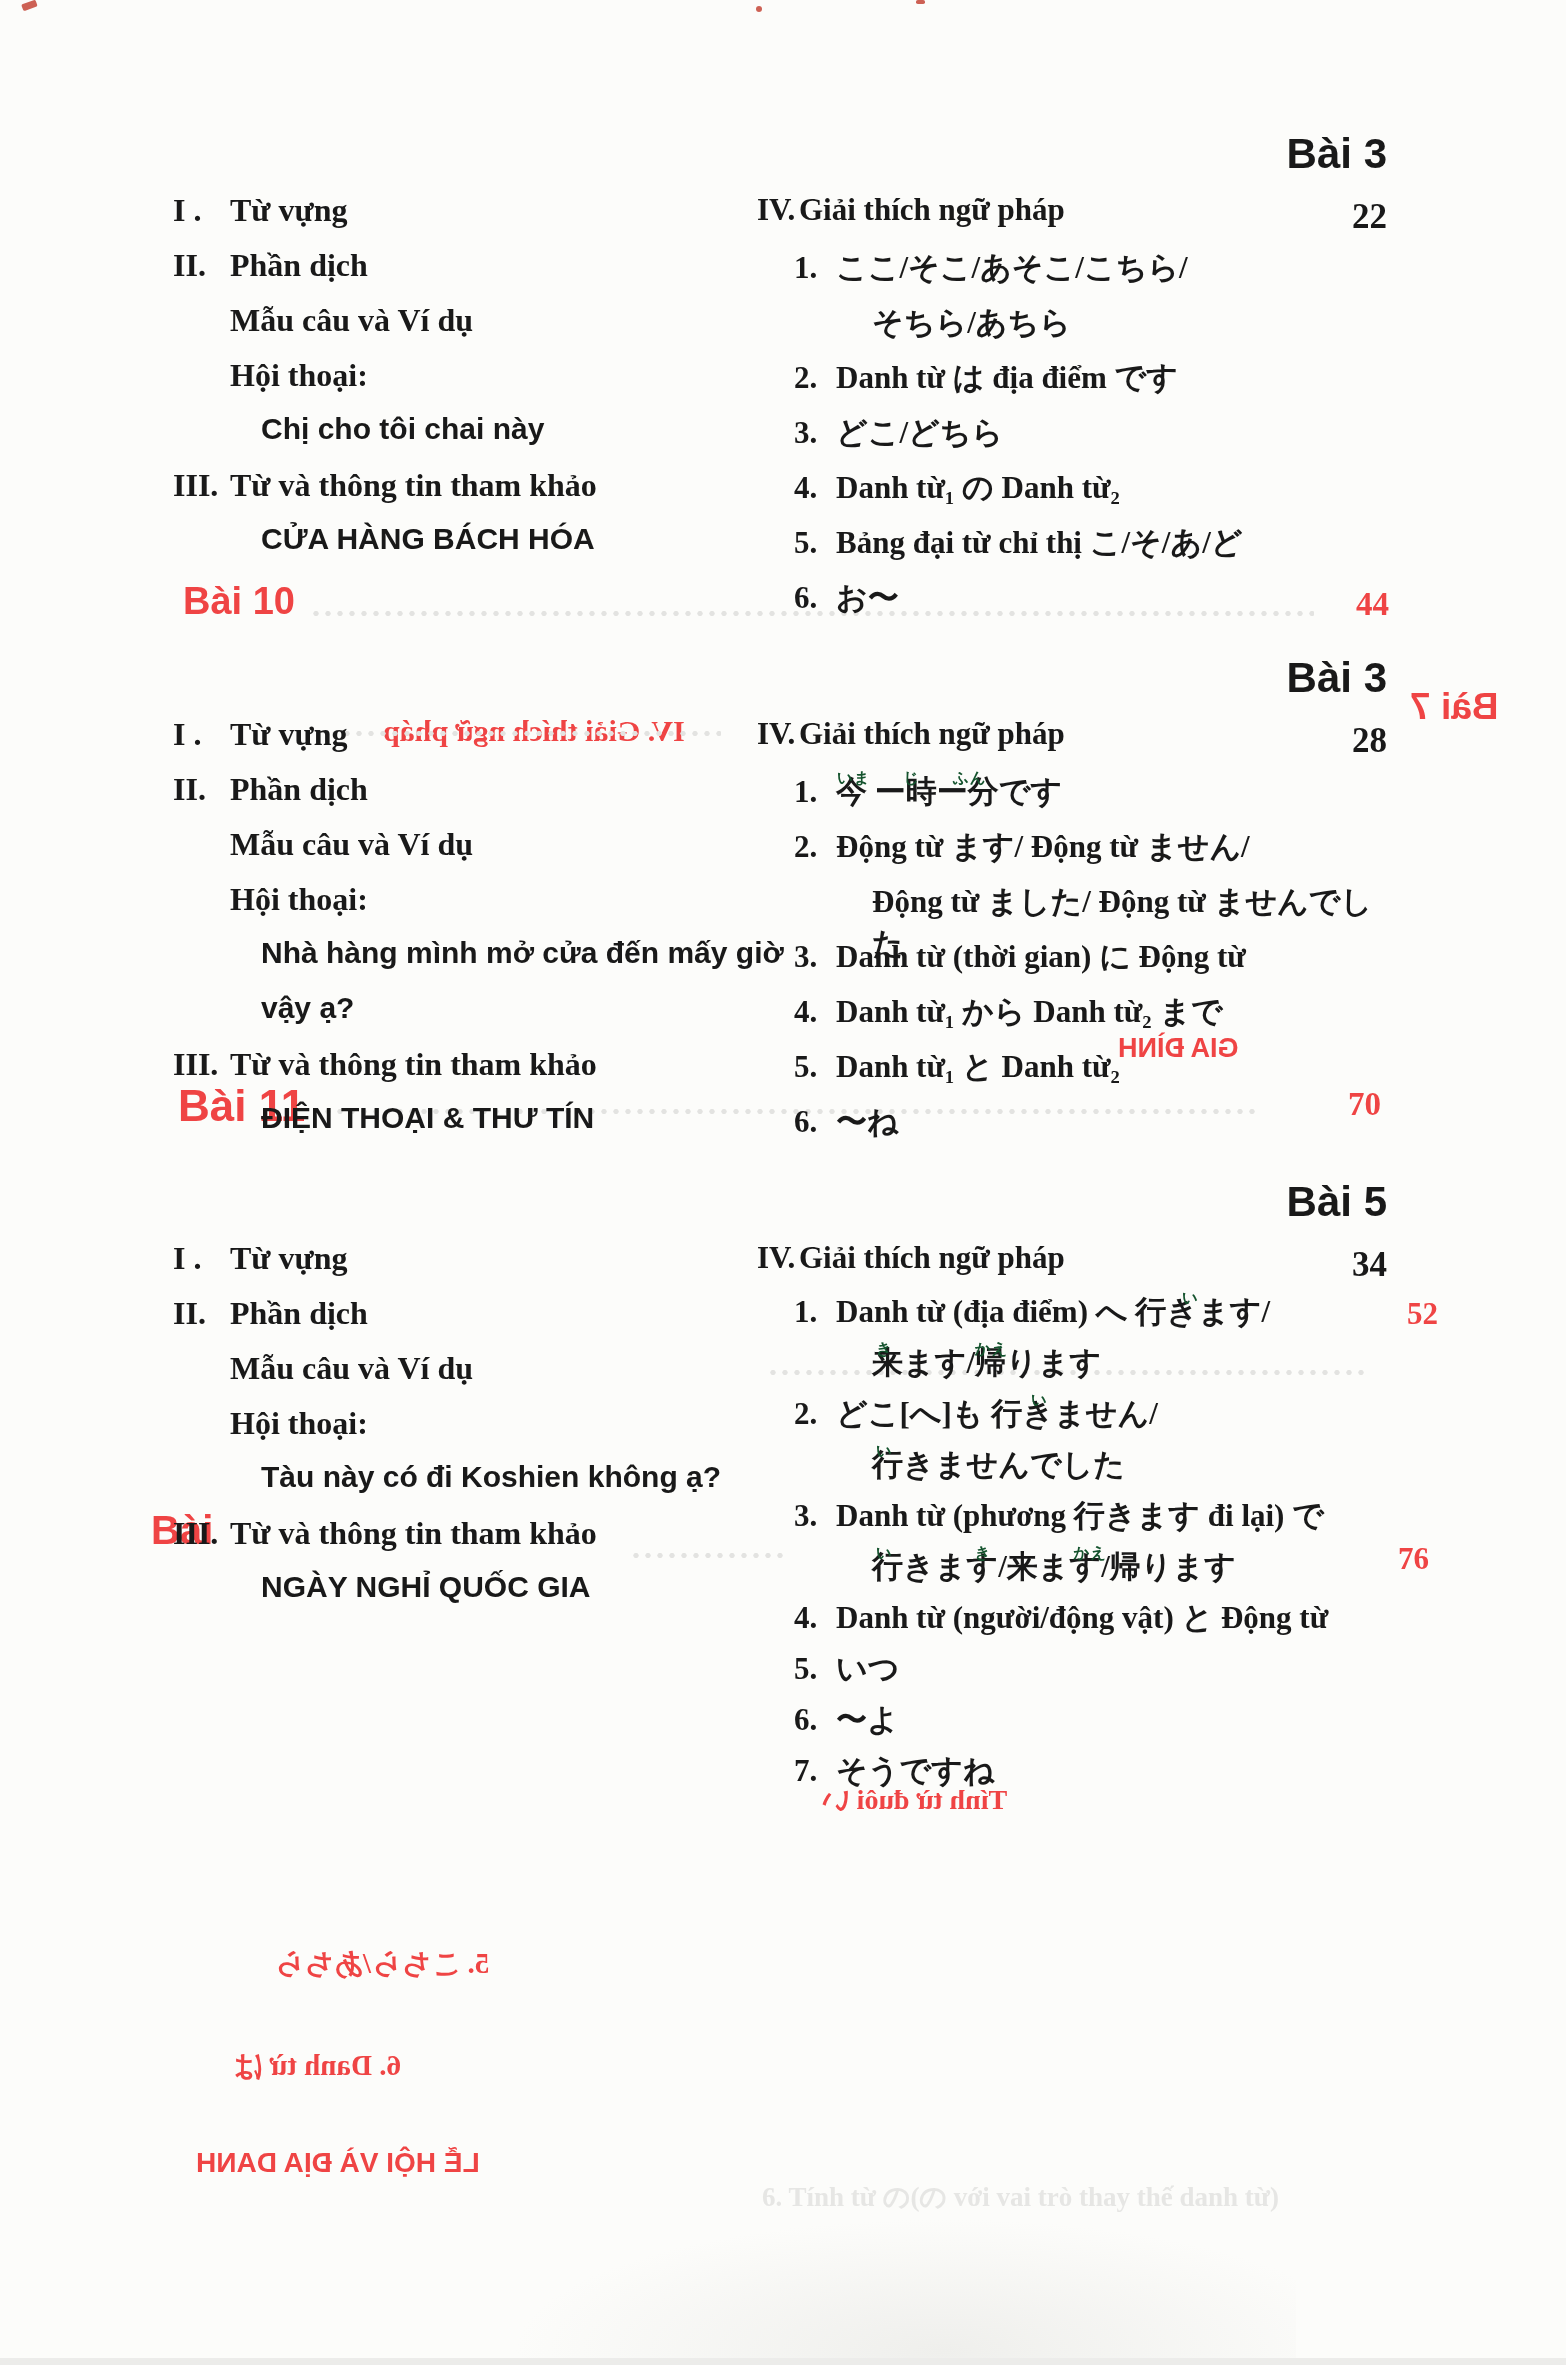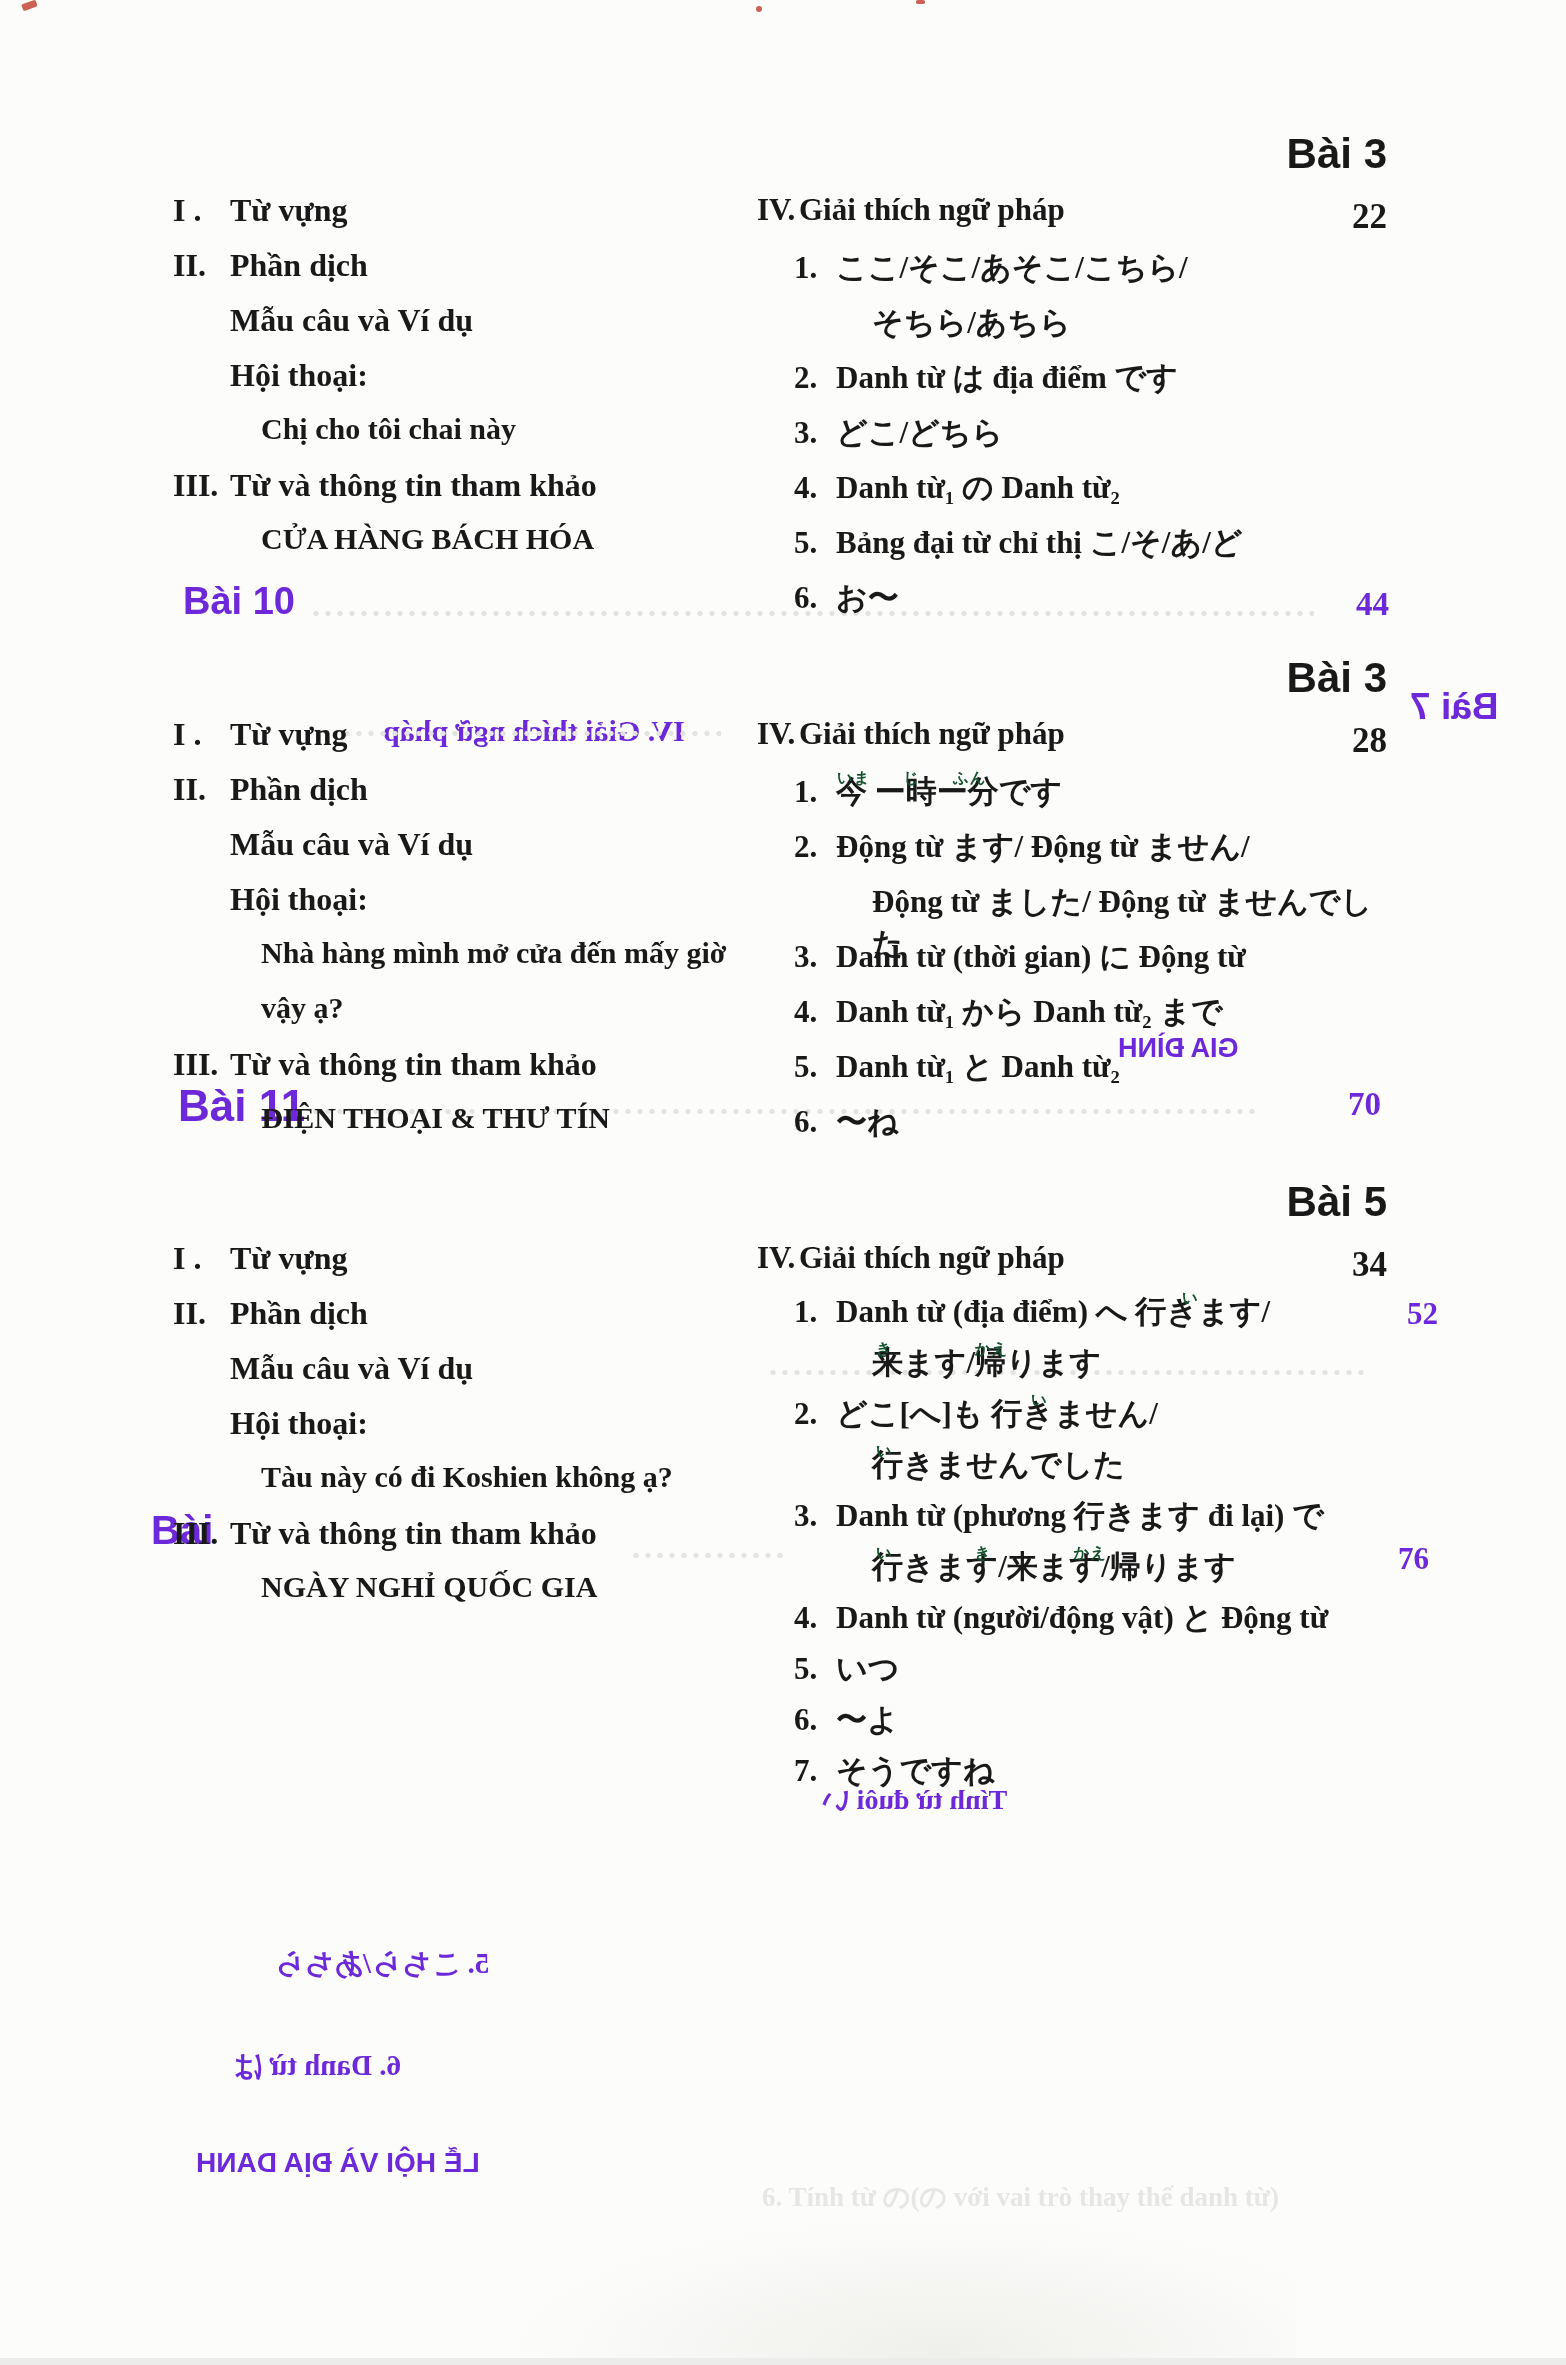--- a/index.html
+++ b/index.html
@@ -3,21 +3,21 @@
 <meta charset="utf-8">
 <style>
   html,body{margin:0;padding:0;background:#e9e9e7;}
   .page{
     position:relative;width:1566px;height:2366px;margin:0 auto;
     background:#fcfcfa;overflow:hidden;
     font-family:"Liberation Serif","DejaVu Serif",serif;color:#191919;
   }
   
   .ghost{
-    position:absolute;color:#6d28d9;font-weight:700;white-space:nowrap;
+    position:absolute;color:#ef4444;font-weight:700;white-space:nowrap;
     font-family:"Liberation Serif","DejaVu Serif",serif;
     filter:blur(0.5px);user-select:none;
   }
   .ghost.sans{font-family:"Liberation Sans","DejaVu Sans",sans-serif;}
   .mirror{transform:scaleX(-1);}
   .gleader{
     position:absolute;height:7.3px;filter:blur(0.5px);
     background:radial-gradient(circle,#e3e3e1 2.4px,transparent 2.9px);
     background-size:12px 7.3px;background-repeat:repeat-x;
   }
@@ -43,21 +43,21 @@
   .pagenum{font-weight:700;font-size:35px;line-height:49px;width:73px;text-align:right;}
 
   .cols{display:flex;margin-top:5.5px;}
   .col-left{width:584px;flex:none;}
   .col-right{width:630px;flex:none;}
 
   .row{display:flex;align-items:baseline;height:55px;font-size:32px;font-weight:700;}
   .num{flex:none;width:57px;}
   .sub{padding-left:57px;}
   .dialog,.refer{
-    padding-left:88px;font-family:Liberation Serif, serif;
+    padding-left:88px;font-family:Liberation Sans, sans-serif;
     font-size:30px;letter-spacing:0;
   }
   .row .txt{white-space:nowrap;}
 
   .rrow{position:relative;display:flex;align-items:baseline;height:55px;font-size:31px;font-weight:700;padding-left:37px;}
   .sec3 .rrow{height:51px;}
   .rhead{padding-left:0;}
   .rnum{flex:none;width:42px;}
   .rcont{padding-left:115px;}
   .ruby{

